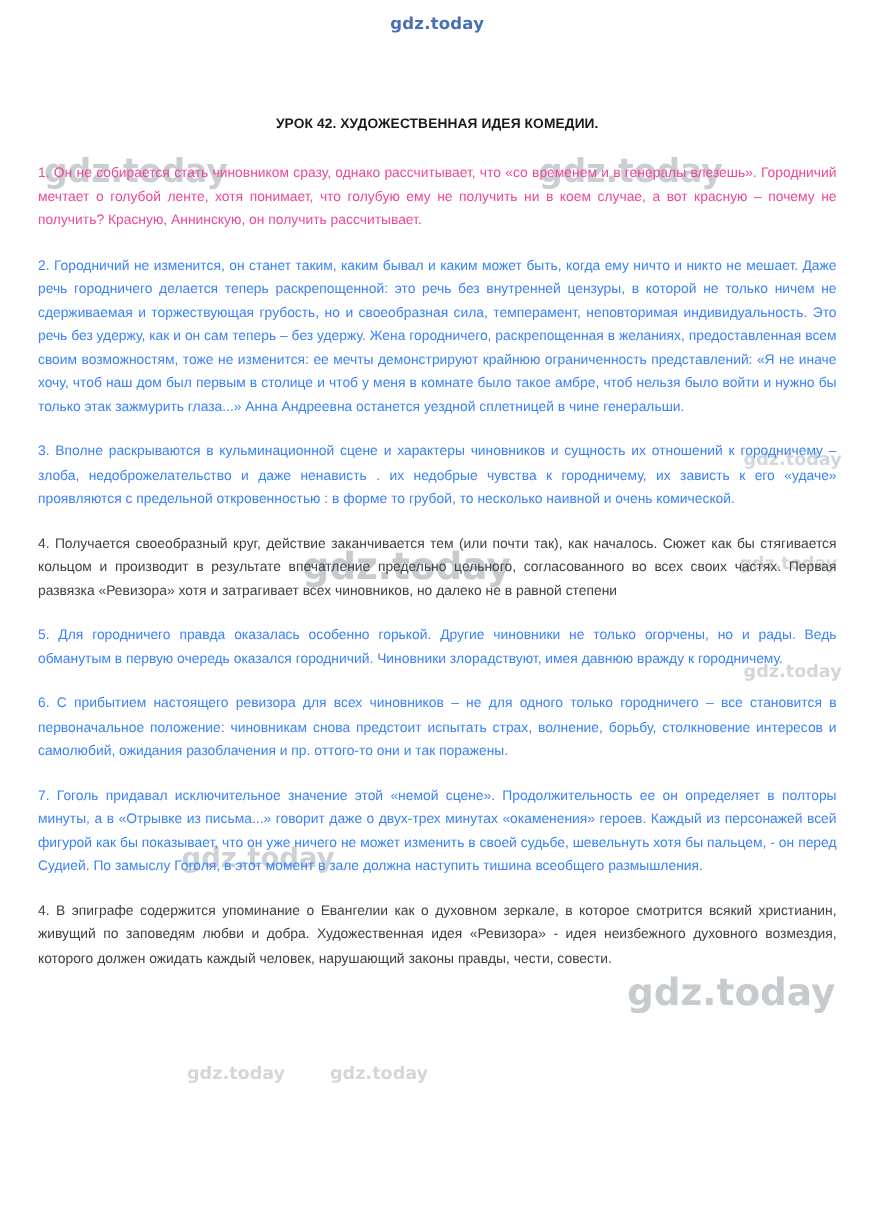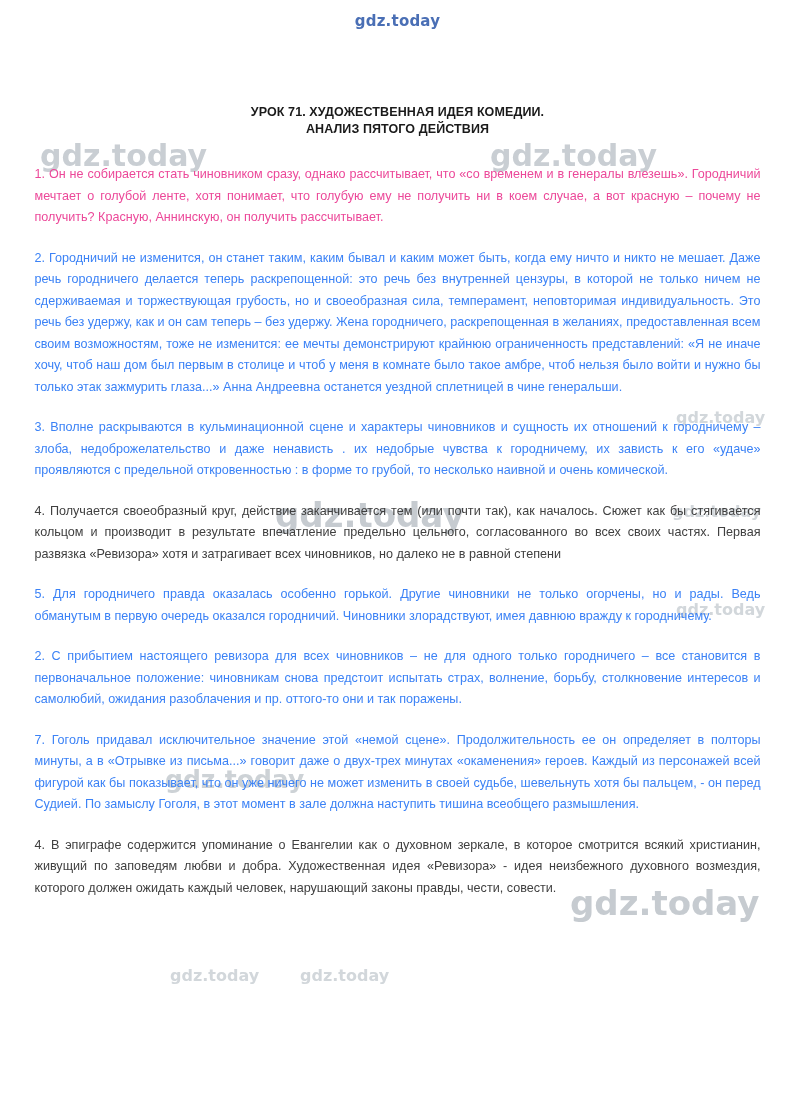--- a/index.html
+++ b/index.html
@@ -100,27 +100,26 @@
     <div class="wm small" style="left:676px; top:600px;">gdz.today</div>
     <div class="wm mid" style="left:165px; top:765px;">gdz.today</div>
     <div class="wm xl" style="left:570px; top:883px;">gdz.today</div>
     <div class="wm small" style="left:170px; top:966px;">gdz.today</div>
     <div class="wm small" style="left:300px; top:966px;">gdz.today</div>
   </div>
 
   <div class="doc">
 
     <div class="doc-title">
-      <span>УРОК 71.  ХУДОЖЕСТВЕННАЯ ИДЕЯ КОМЕДИИ.</span>
-      <span>АНАЛИЗ ПЯТОГО ДЕЙСТВИЯ</span>
+      <span>УРОК 42.  ХУДОЖЕСТВЕННАЯ ИДЕЯ КОМЕДИИ.</span>
     </div>
 
     <p class="para faded">1.  Он не собирается стать чиновником сразу, однако рассчитывает, что «со временем и в генералы влезешь». Городничий мечтает о голубой ленте, хотя понимает, что голубую ему не получить ни в коем случае, а вот красную – почему не получить? Красную, Аннинскую, он получить рассчитывает.</p>
     <p class="para">2.  Городничий не изменится, он станет таким, каким бывал и каким может быть, когда ему ничто и никто не мешает. Даже речь городничего делается теперь раскрепощенной: это речь без внутренней цензуры, в которой не только ничем не сдерживаемая и торжествующая грубость, но и своеобразная сила, темперамент, неповторимая индивидуальность. Это речь без удержу, как и он сам теперь – без удержу. Жена городничего, раскрепощенная в желаниях, предоставленная всем своим возможностям, тоже не изменится: ее мечты демонстрируют крайнюю ограниченность представлений: «Я не иначе хочу, чтоб наш дом был первым в столице и чтоб у меня в комнате было такое амбре, чтоб нельзя было войти и нужно бы только этак зажмурить глаза...» Анна Андреевна останется уездной сплетницей в чине генеральши.</p>
     <p class="para">3.  Вполне раскрываются в кульминационной сцене и характеры чиновников и сущность их отношений к городничему – злоба, недоброжелательство и даже ненависть . их недобрые чувства к городничему, их зависть к его «удаче» проявляются с предельной откровенностью : в форме то грубой, то несколько наивной и очень комической.</p>
     <p class="para faded2">4.  Получается своеобразный круг, действие заканчивается тем (или почти так), как началось. Сюжет как бы стягивается кольцом и производит в результате впечатление предельно цельного, согласованного во всех своих частях. Первая развязка «Ревизора» хотя и затрагивает всех чиновников, но далеко не в равной степени</p>
     <p class="para">5.  Для городничего правда оказалась особенно горькой. Другие чиновники не только огорчены, но и рады. Ведь обманутым в первую очередь оказался городничий. Чиновники злорадствуют, имея давнюю вражду к городничему.</p>
-    <p class="para">2.  С прибытием настоящего ревизора для всех чиновников – не для одного только городничего – все становится в первоначальное положение: чиновникам снова предстоит испытать страх, волнение, борьбу, столкновение интересов и самолюбий, ожидания разоблачения и пр. оттого-то они и так поражены.</p>
+    <p class="para">6.  С прибытием настоящего ревизора для всех чиновников – не для одного только городничего – все становится в первоначальное положение: чиновникам снова предстоит испытать страх, волнение, борьбу, столкновение интересов и самолюбий, ожидания разоблачения и пр. оттого-то они и так поражены.</p>
     <p class="para">7.  Гоголь придавал исключительное значение этой «немой сцене». Продолжительность ее он определяет в полторы минуты, а в «Отрывке из письма...» говорит даже о двух-трех минутах «окаменения» героев. Каждый из персонажей всей фигурой как бы показывает, что он уже ничего не может изменить в своей судьбе, шевельнуть хотя бы пальцем, - он перед Судией. По замыслу Гоголя, в этот момент в зале должна наступить тишина всеобщего размышления.</p>
     <p class="para faded2">4.  В эпиграфе содержится упоминание о Евангелии как о духовном зеркале, в которое смотрится всякий христианин, живущий по заповедям любви и добра. Художественная идея «Ревизора» - идея неизбежного духовного возмездия, которого должен ожидать каждый человек, нарушающий законы правды, чести, совести.</p>
 
   </div>
 </div>
 
 </body></html>

